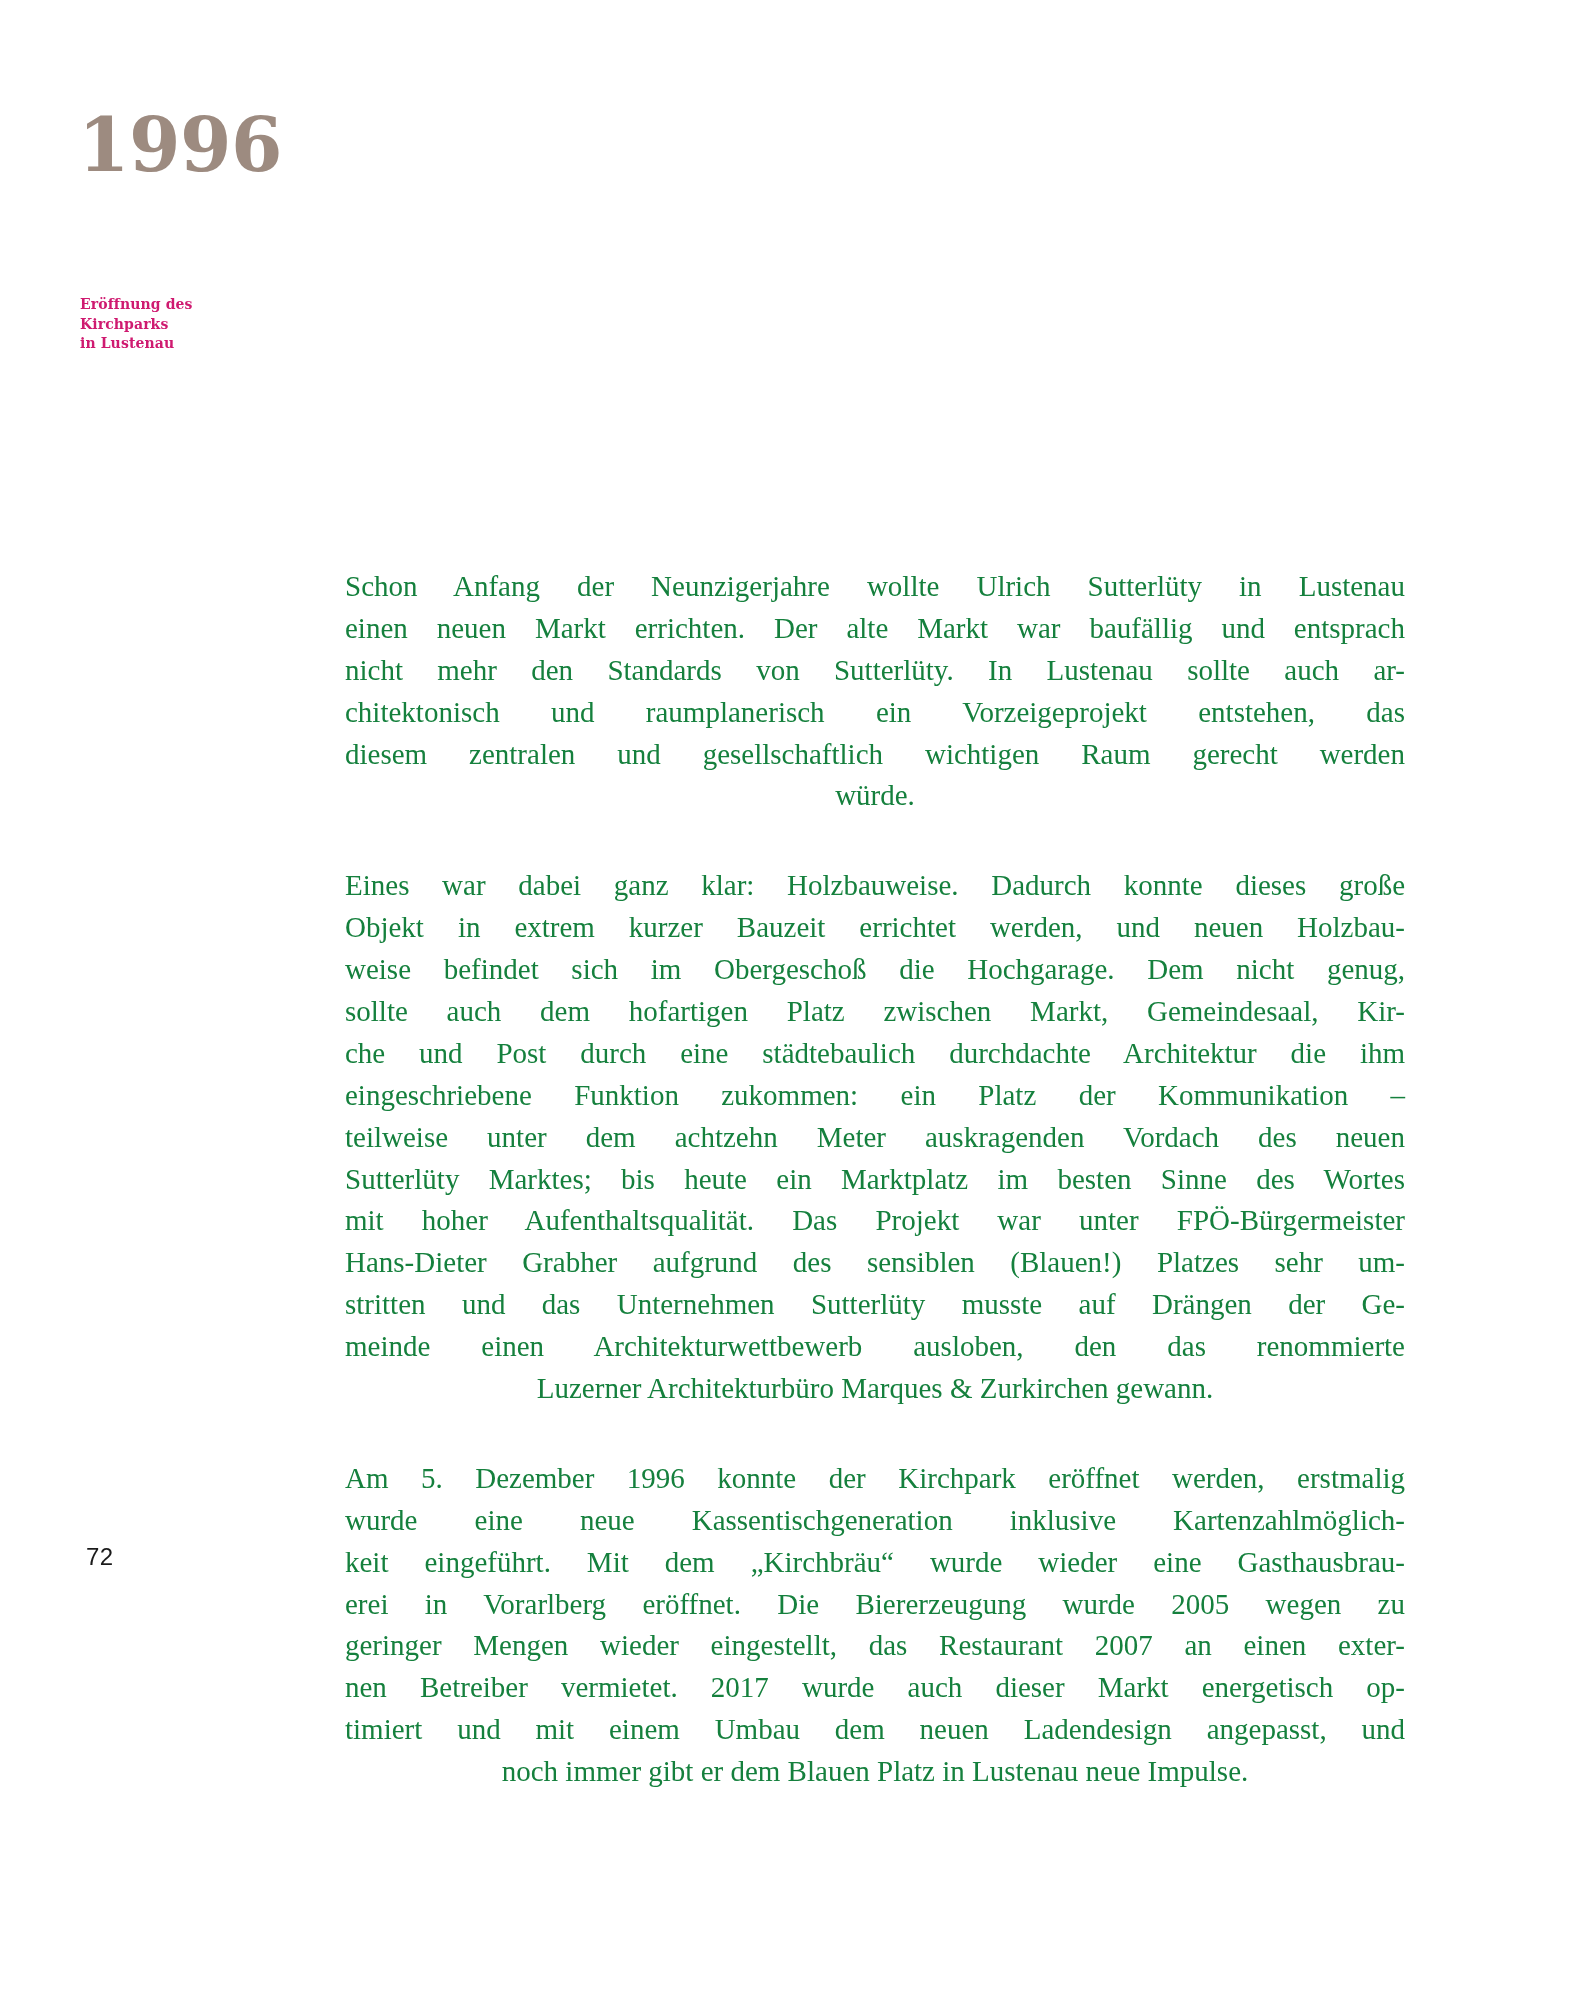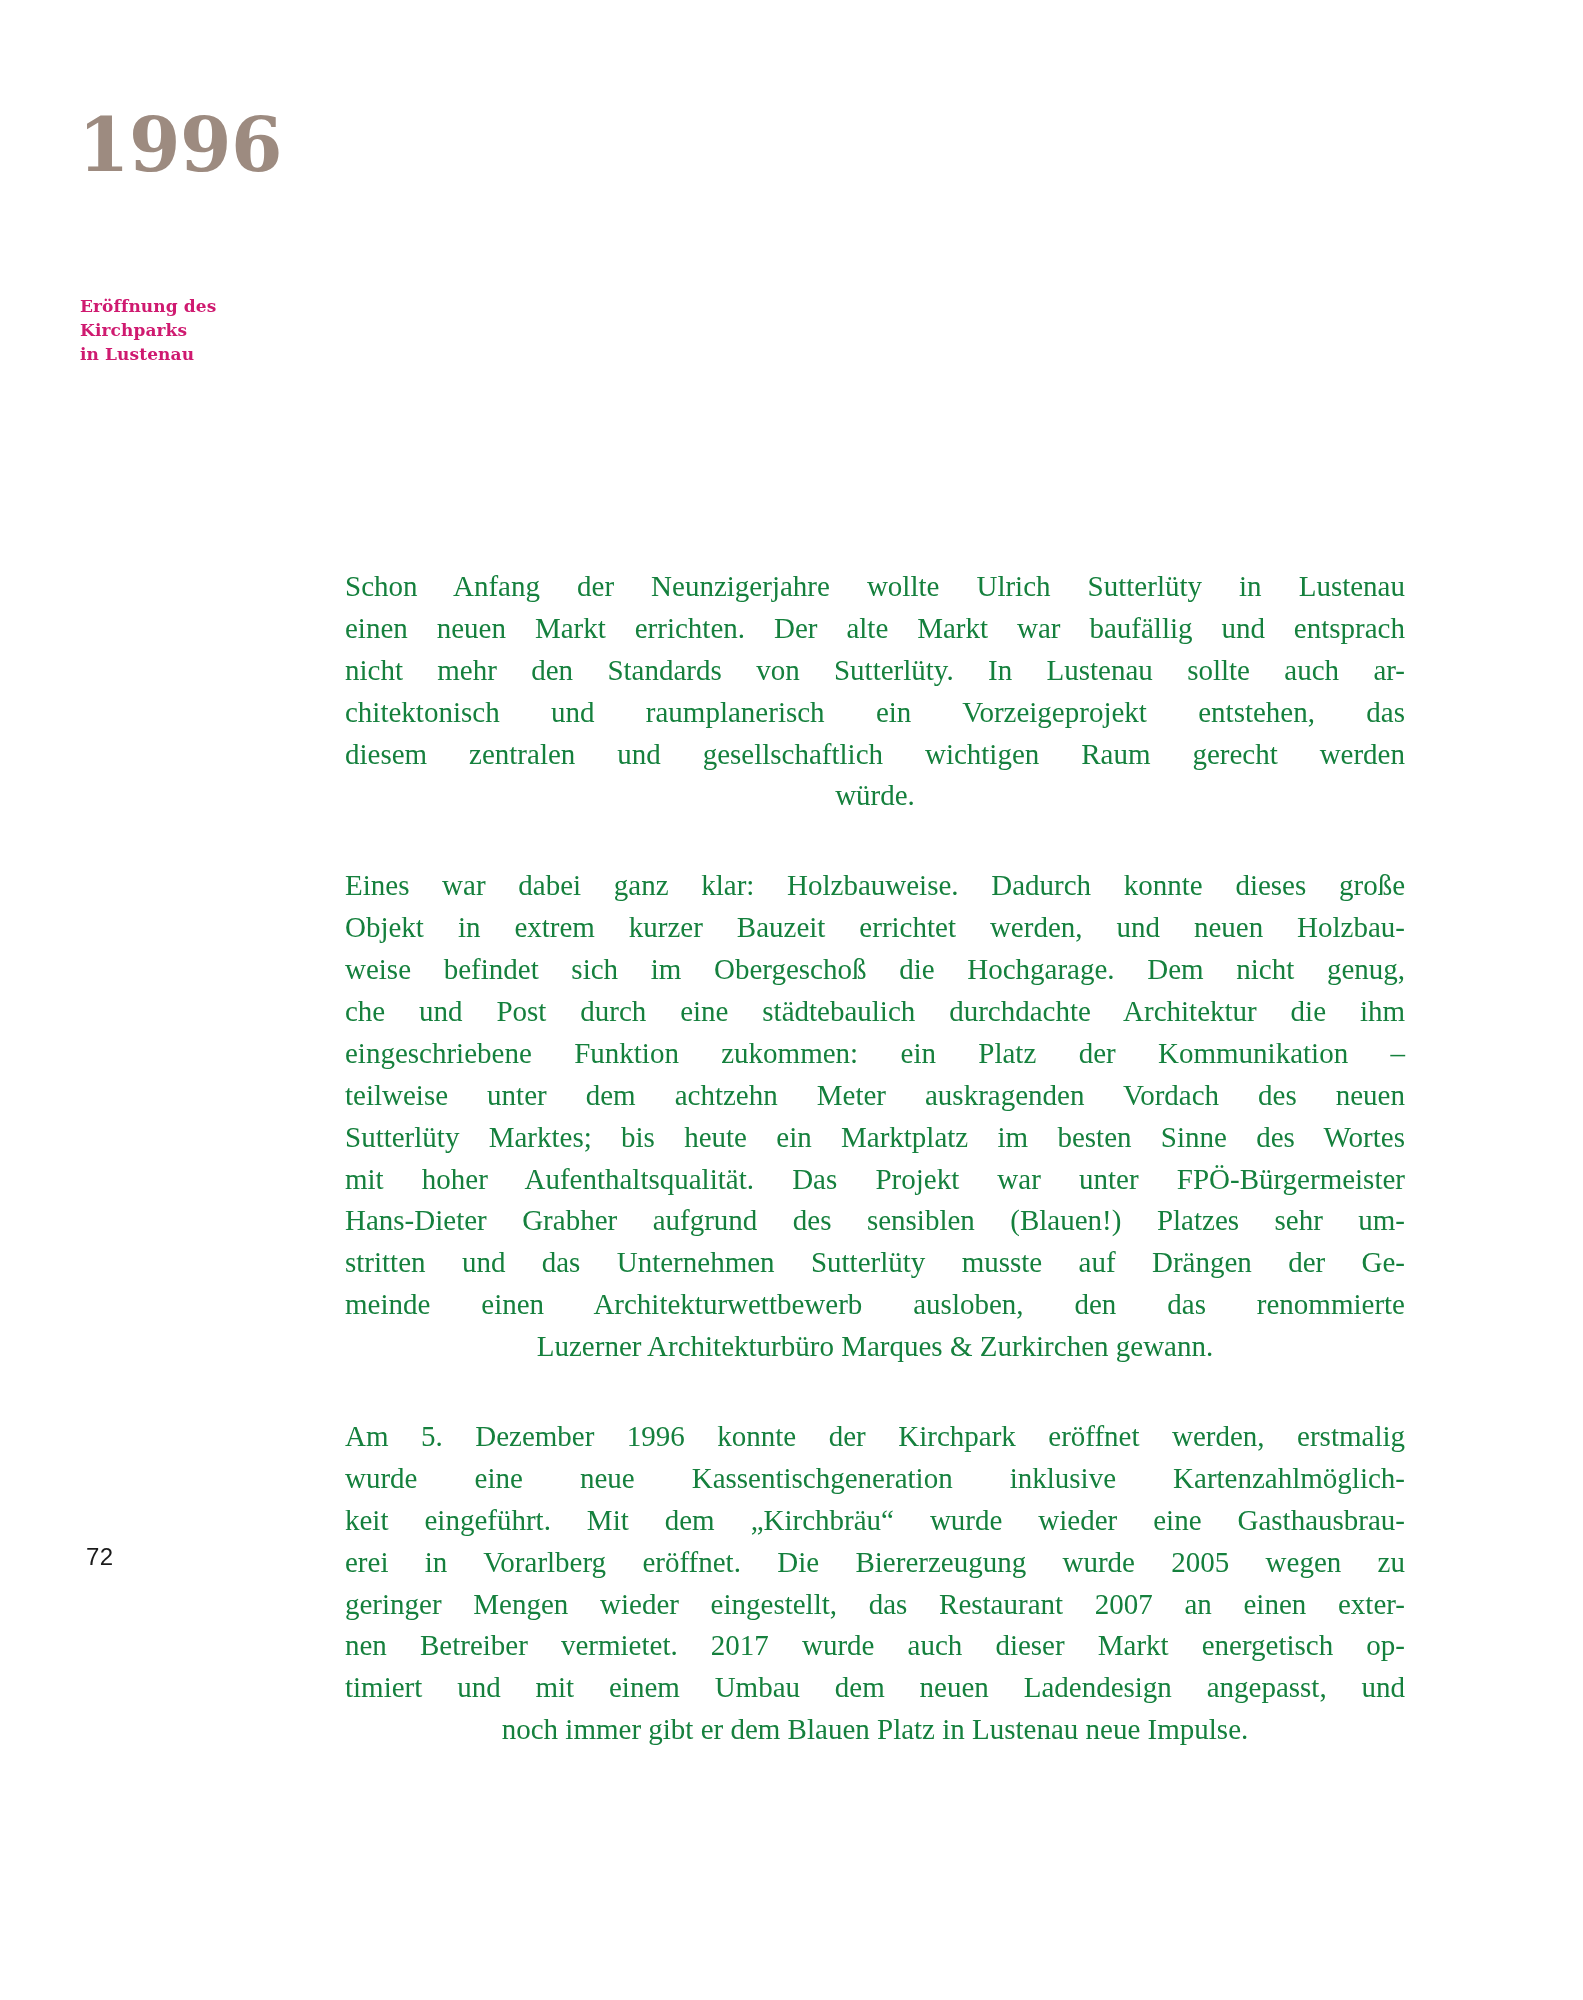--- a/index.html
+++ b/index.html
@@ -34,21 +34,21 @@
   }
 
   
   .section-heading {
     position: absolute;
     left: 80px;
     top: 295px;
     width: 260px;
     font-family: "DejaVu Serif", "Liberation Serif", serif;
     font-weight: 700;
-    font-size: 17px;
+    font-size: 14px;
     line-height: 1.40;
     color: #cf1a70;
     letter-spacing: 0.1px;
   }
   .section-heading .hl {
     display: block;
     white-space: nowrap;
   }
 
   
@@ -119,20 +119,21 @@
       <span class="ln">nicht mehr den Standards von Sutterlüty. In Lustenau sollte auch ar-</span>
       <span class="ln">chitektonisch und raumplanerisch ein Vorzeigeprojekt entstehen, das</span>
       <span class="ln">diesem zentralen und gesellschaftlich wichtigen Raum gerecht werden</span>
       <span class="ln center">würde.</span>
     </p>
 
     <p class="para">
       <span class="ln">Eines war dabei ganz klar: Holzbauweise. Dadurch konnte dieses große</span>
       <span class="ln">Objekt in extrem kurzer Bauzeit errichtet werden, und neuen Holzbau-</span>
       <span class="ln">weise befindet sich im Obergeschoß die Hochgarage. Dem nicht genug,</span>
+      <span class="ln">sollte auch dem hofartigen Platz zwischen Markt, Gemeindesaal, Kir-</span>
       <span class="ln">che und Post durch eine städtebaulich durchdachte Architektur die ihm</span>
       <span class="ln">eingeschriebene Funktion zukommen: ein Platz der Kommunikation –</span>
       <span class="ln">teilweise unter dem achtzehn Meter auskragenden Vordach des neuen</span>
       <span class="ln">Sutterlüty Marktes; bis heute ein Marktplatz im besten Sinne des Wortes</span>
       <span class="ln">mit hoher Aufenthaltsqualität. Das Projekt war unter FPÖ-Bürgermeister</span>
       <span class="ln">Hans-Dieter Grabher aufgrund des sensiblen (Blauen!) Platzes sehr um-</span>
       <span class="ln">stritten und das Unternehmen Sutterlüty musste auf Drängen der Ge-</span>
       <span class="ln">meinde einen Architekturwettbewerb ausloben, den das renommierte</span>
       <span class="ln center">Luzerner Architekturbüro Marques &amp; Zurkirchen gewann.</span>
     </p>

